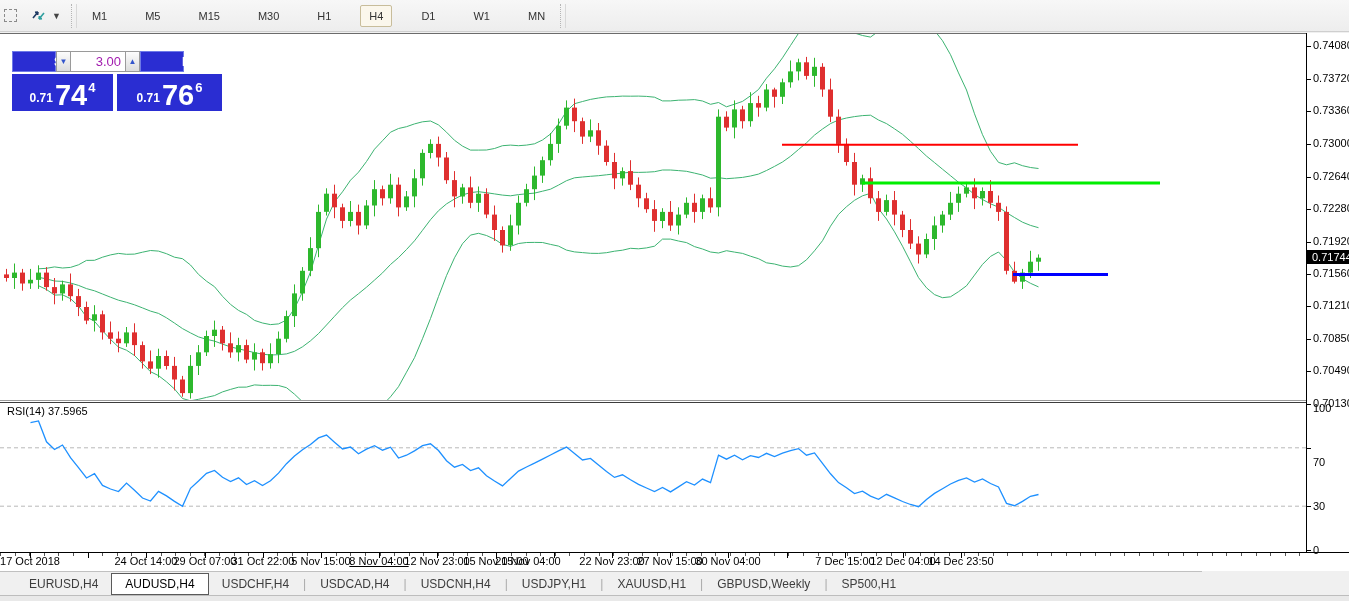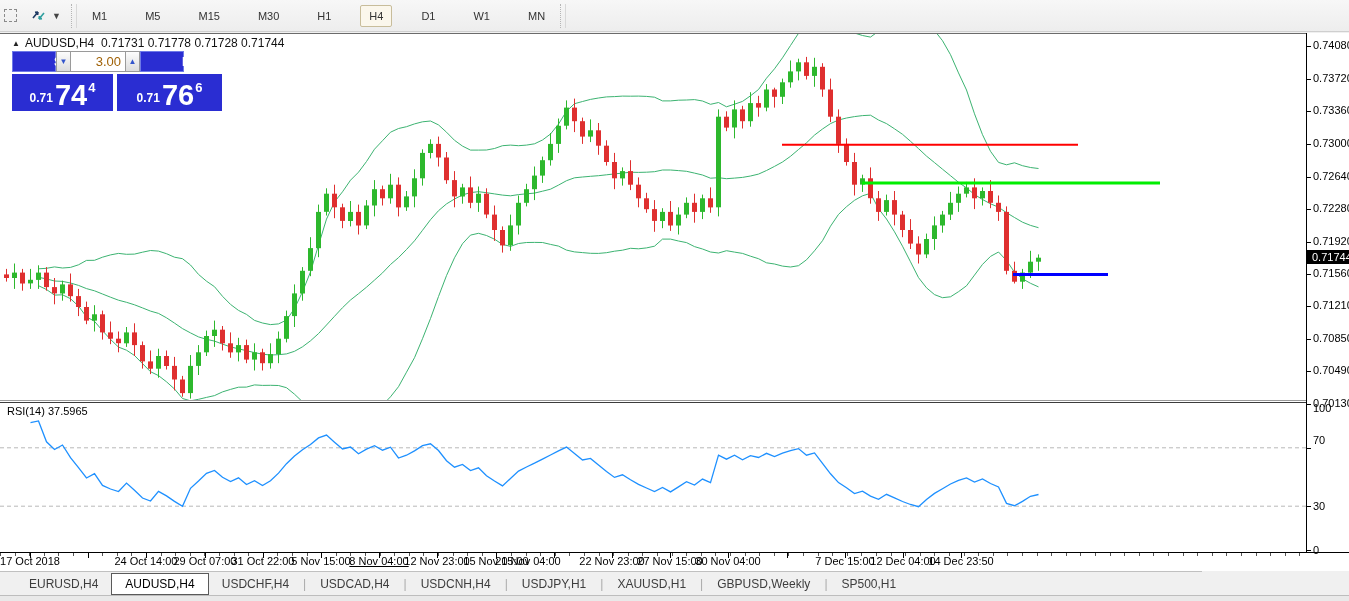--- a/index.html
+++ b/index.html
@@ -42,21 +42,21 @@
   
   .chart-title { position:absolute; left:12px; top:3px; font-size:12px; color:#111; }
   .chart-title .tri { font-size:8px; vertical-align:1px; margin-right:5px; color:#222; }
   .trade-panel { position:absolute; left:12px; top:18px; }
   .tp-row1 { display:flex; align-items:stretch; height:21px; }
   .tp-btn { color:#fff; font-size:12px; font-weight:bold; width:44px; text-align:center;
     line-height:21px; border:1px solid #6d79e8; cursor:pointer;padding-left:41px; }
   .spin { width:15px; background:linear-gradient(#fdfdfd,#dcdcdc); border:1px solid #9a9a9a;
     font-size:8px; color:#3355cc; text-align:center; line-height:19px; cursor:pointer; }
   .vol-box { width:54px; background:#fff; border:1px solid #9a9a9a; border-left:none; border-right:none;
-    font-size:13px; color:#a16207; text-align:right; padding:2px 4px 0 0; }
+    font-size:13px; color:#a21caf; text-align:right; padding:2px 4px 0 0; }
   .tp-row2 { display:flex; gap:4px; margin-top:2px; }
   .tile { color:#fff; height:37px; display:flex; align-items:flex-end; justify-content:center;
     padding-bottom:3px; cursor:pointer; }
   .tile-sell { width:101px; } .tile-buy { width:105px; }
   .tile .pfx { font-size:12px; font-weight:bold; margin:0 2px 3px 0; }
   .tile .big { font-size:29px; font-weight:bold; line-height:26px; }
   .tile .sup { font-size:13px; font-weight:bold; margin:0 0 13px 1px; }
 
   
   .tab-bar { position:absolute; left:0; top:571px; width:1202px; height:24px; background:#f0f0f0;
@@ -360,23 +360,20 @@
       <rect x="1020" y="238.6" width="5" height="9.1" fill="#2db82d"></rect>
       <line x1="1030.5" x2="1030.5" y1="216.8" y2="244.0" stroke="#2db82d" stroke-width="1"></line>
       <rect x="1028" y="227.7" width="5" height="10.9" fill="#2db82d"></rect>
       <line x1="1038.5" x2="1038.5" y1="220.4" y2="236.8" stroke="#2db82d" stroke-width="1"></line>
       <rect x="1036" y="223.7" width="5" height="4.0" fill="#2db82d"></rect>
       <line x1="782" x2="1078" y1="110.8" y2="110.8" stroke="#ff0000" stroke-width="2"></line>
       <line x1="862" x2="1160" y1="148.9" y2="148.9" stroke="#00ee00" stroke-width="3"></line>
       <line x1="1013" x2="1108" y1="240.4" y2="240.4" stroke="#0000ff" stroke-width="3"></line>
     </svg>
 
-  <div class="chart-title">
-    <span class="tri">▲</span><span>AUDUSD,H4</span>&nbsp;&nbsp;<span>0.71731 0.71778 0.71728 0.71744</span>
-  </div>
 
   <div class="trade-panel">
     <div class="tp-row1">
       <div class="tp-btn blue" style="background: rgb(42, 45, 210);">SELL</div>
       <div class="spin">▼</div>
       <div class="vol-box">3.00</div>
       <div class="spin">▲</div>
       <div class="tp-btn blue" style="background: rgb(42, 45, 210);">BUY</div>
     </div>
     <div class="tp-row2">
@@ -424,21 +421,21 @@
       <div class="px-label" style="top: 266px;">0.71210</div>
       <div class="px-dash" style="top: 306px;"></div>
       <div class="px-label" style="top: 299px;">0.70850</div>
       <div class="px-dash" style="top: 338px;"></div>
       <div class="px-label" style="top: 331px;">0.70490</div>
       <div class="px-dash" style="top: 371px;"></div>
       <div class="px-label" style="top: 364px;">0.70130</div>
       <div class="px-dash" style="top: 371px;"></div>
       <div class="px-label" style="top: 369px;">100</div>
       <div class="px-dash" style="top: 415px;"></div>
-      <div class="px-label" style="top: 401px;">70</div>
+      <div class="px-label" style="top: 423px;">70</div>
       <div class="px-dash" style="top: 473px;"></div>
       <div class="px-label" style="top: 467px;">30</div>
       <div class="px-dash" style="top: 517px;"></div>
       <div class="px-label" style="top: 511px;">0</div>
     </div>
 
   <div class="time-axis-line"></div>
   <div class="minor-ticks"></div>
   <div id="time-labels"></div>
 <div class="t-tick" style="left: 30px;"></div>

